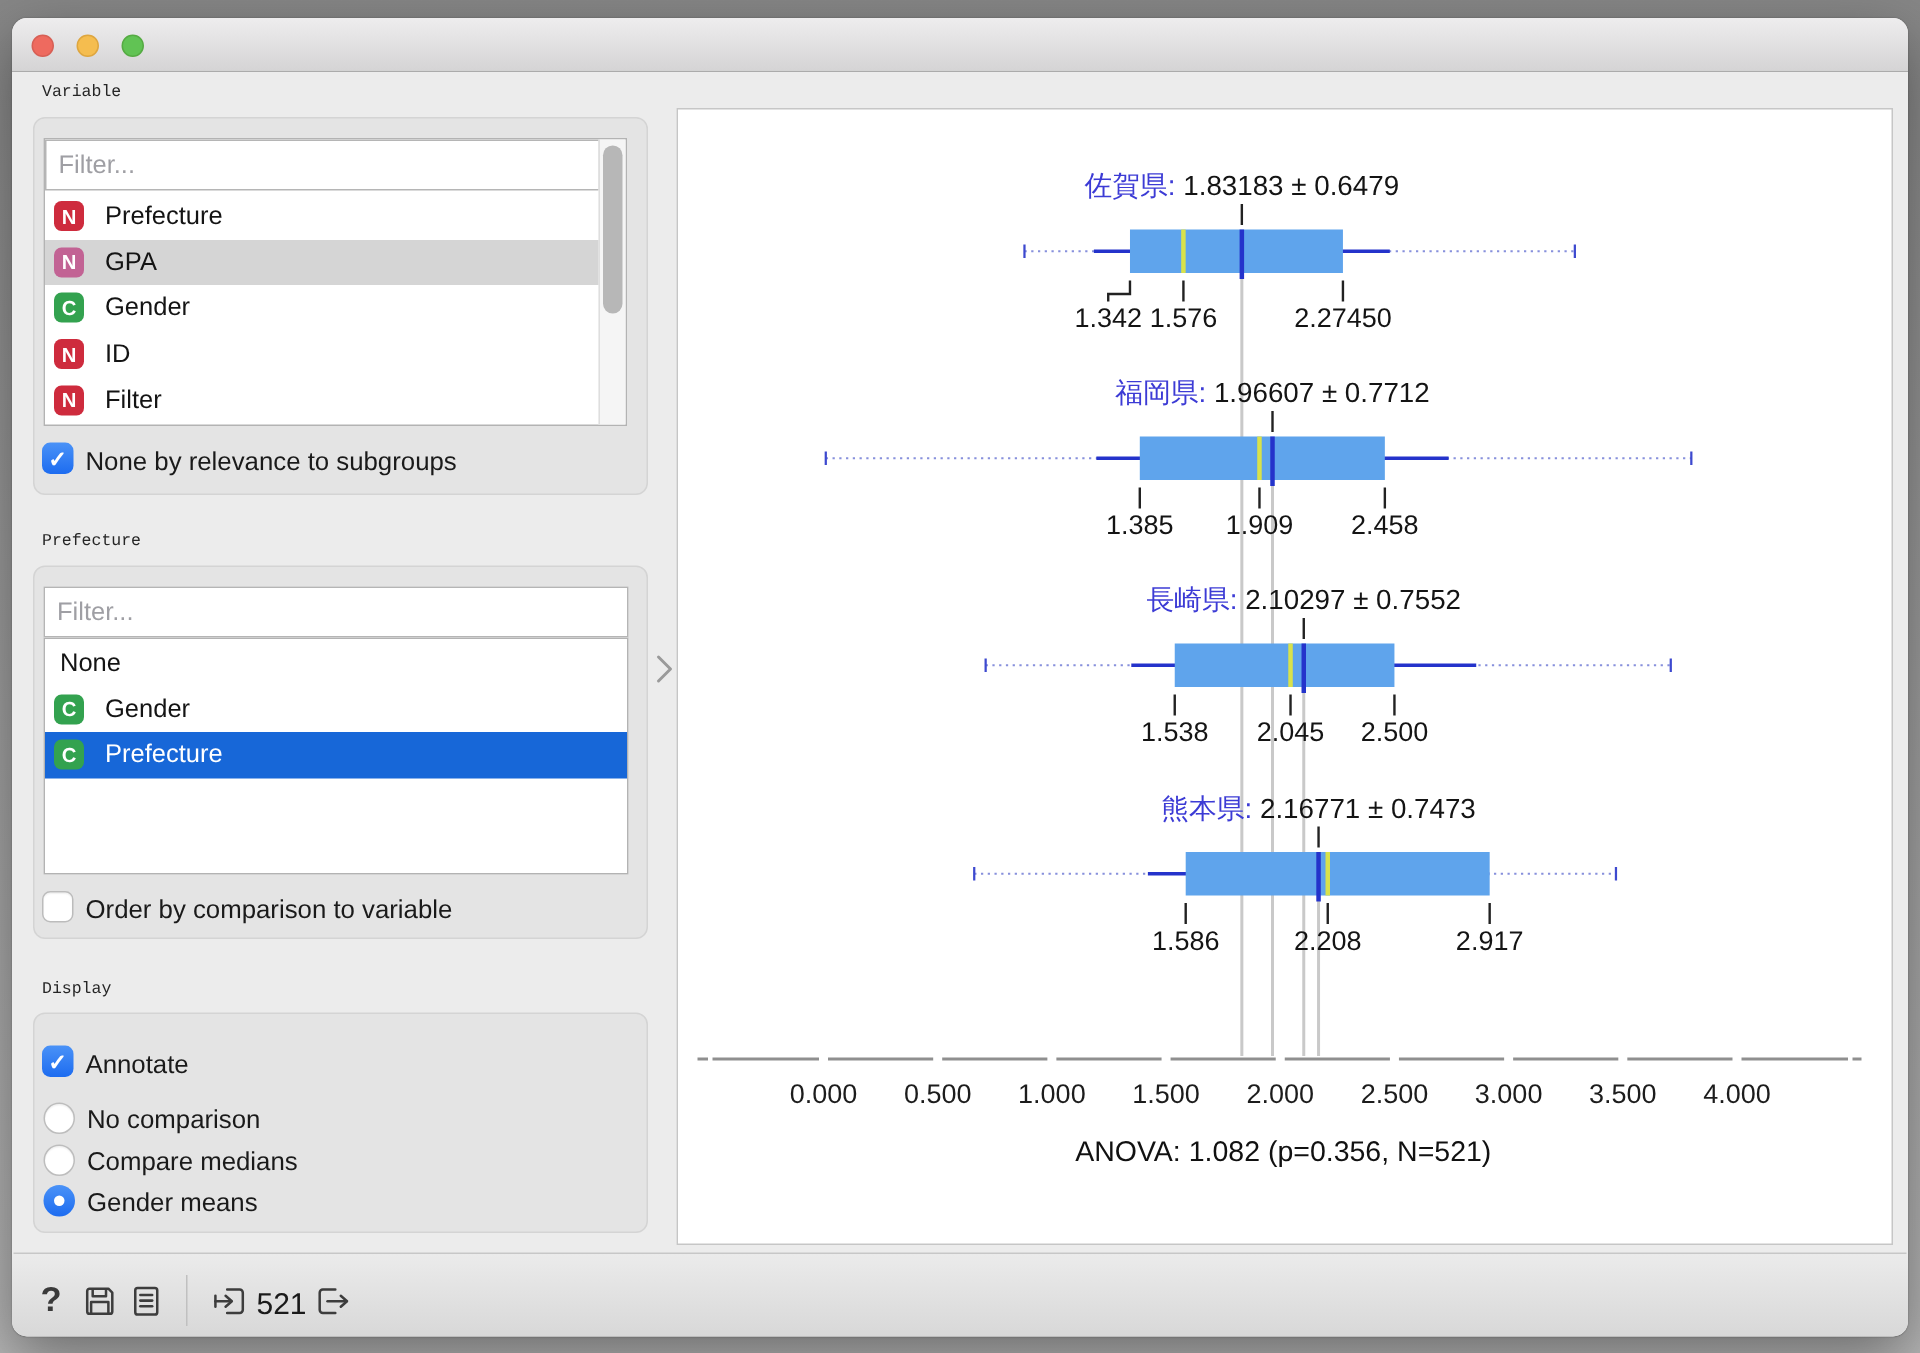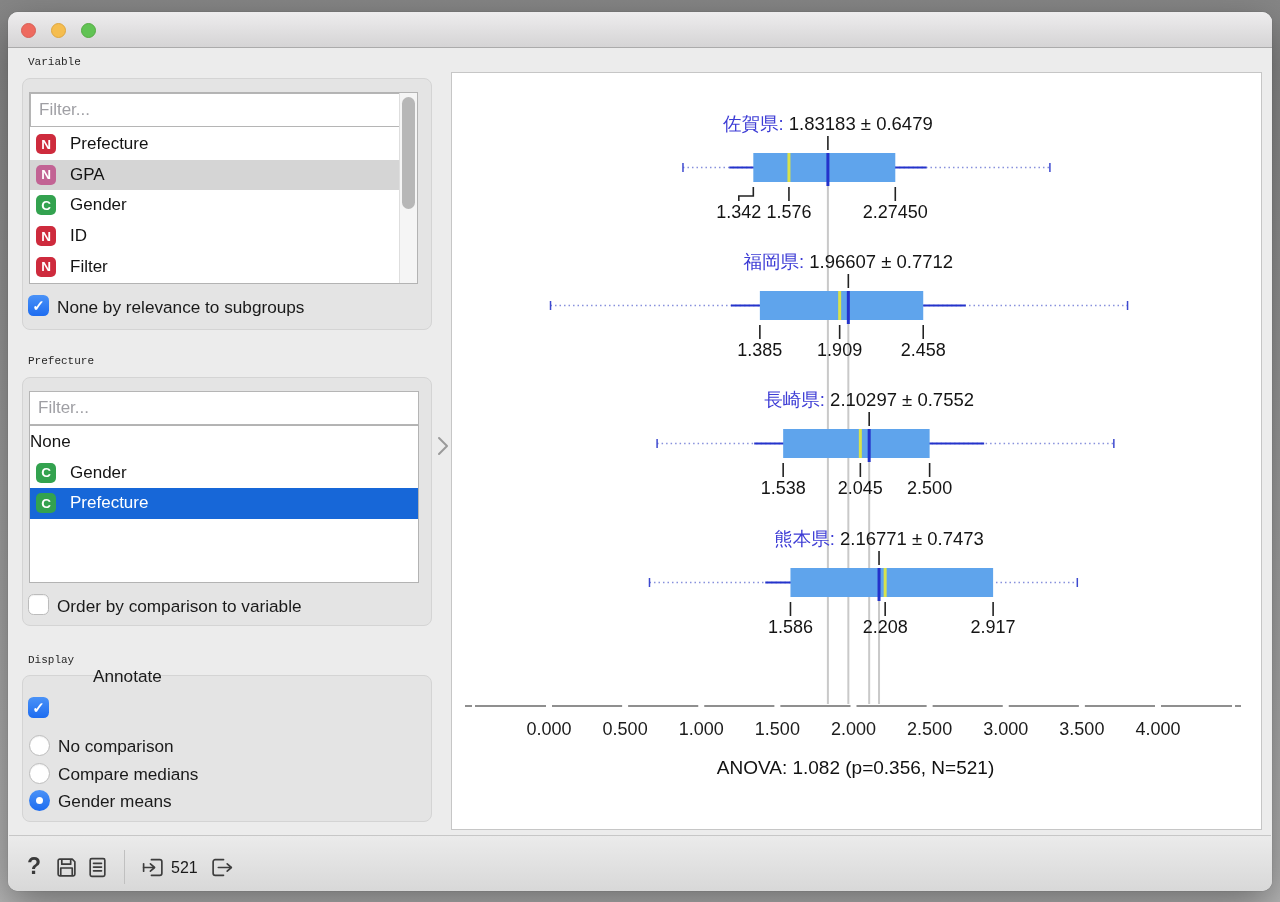--- a/index.html
+++ b/index.html
@@ -21,38 +21,38 @@
   .groupbox{background:#e4e4e4;border:1px solid #d4d4d4;border-radius:8px;box-sizing:border-box;}
   .listwrap{background:#ffffff;border:1px solid #b3b3b3;box-sizing:border-box;}
   .filter{position:absolute;box-sizing:border-box;border:1px solid #b5b5b5;background:#fff;
     font-family:"Liberation Sans",sans-serif;font-size:17px;color:#222;padding:0 8px;outline:none;}
   .filter::placeholder{color:#9f9fa4;}
   .lrow{position:absolute;height:30.6px;display:flex;align-items:center;font-size:17px;color:#141414;}
   .lrow.sel-gray{background:#d5d5d5;}
   .lrow.sel-blue{background:#1767d8;color:#ffffff;}
   .badge{width:20px;height:20px;border-radius:5px;margin-left:6px;margin-right:14px;
     color:#fff;font-size:13.5px;font-weight:bold;display:flex;align-items:center;justify-content:center;flex:0 0 auto;}
-  .noicon{margin-left:0;}
+  .noicon{margin-left:10px;}
   .scrollbar{background:#f5f5f5;border-left:1px solid #dedede;box-sizing:border-box;}
   .thumb{position:absolute;left:2px;top:4px;width:13px;height:112px;border-radius:6.5px;background:#b7b7b7;}
   .checkbox{width:21px;height:21px;border-radius:5.5px;box-sizing:border-box;display:flex;align-items:center;justify-content:center;}
   .checkbox.on{background:linear-gradient(#4a92f7,#1d6cf0);color:#fff;font-size:15px;font-weight:bold;}
   .checkbox.off{background:#fff;border:1px solid #bcbcbc;box-shadow:inset 0 1px 1px rgba(0,0,0,.06);}
   .radio{width:21px;height:21px;border-radius:50%;box-sizing:border-box;}
   .radio.off{background:#fff;border:1px solid #bdbdbd;box-shadow:inset 0 1px 1px rgba(0,0,0,.06);}
   .radio.on{background:linear-gradient(#4a92f7,#1d6cf0);display:flex;align-items:center;justify-content:center;}
   .radio.on::after{content:"";width:7.5px;height:7.5px;border-radius:50%;background:#fff;display:block;}
   .ctl-label{font-size:17.2px;color:#1a1a1a;line-height:21px;}
   .plot{left:451px;top:72px;width:809px;height:756px;background:#fff;border:1px solid #c6c6c6;box-sizing:content-box;}
   .statusline{left:9px;top:835px;width:1262px;height:1px;background:#c7c7c7;}
   .statusbar{left:8px;top:836px;width:1264px;height:55px;border-radius:0 0 10px 10px;
     background:linear-gradient(#ebebeb,#d8d8d8);}
   .help{font-size:23px;font-weight:600;color:#3a3a3a;}
   .vsep{width:1px;height:34px;background:#c0c0c0;}
-  .count{font-size:16px;color:#1a1a1a;}
+  .count{font-size:20px;color:#1a1a1a;}
   svg text{font-family:"Liberation Sans",sans-serif;}
 </style>
 </head>
 <body>
 
 <div class="stage">
   <div class="abs window"></div>
   <div class="abs titlebar"></div>
   <div class="abs light red"></div>
   <div class="abs light yellow"></div>
@@ -108,21 +108,21 @@
           <span>Prefecture</span>
         </div>
       </div>
   </div>
   <div class="abs checkbox off" style="left:28px;top:594px;"></div>
   <div class="abs ctl-label" style="left:57px;top:596px;">Order by comparison to variable</div>
 
   <div class="abs section-label" style="left:28px;top:654px;">Display</div>
   <div class="abs groupbox" style="left:22px;top:675px;width:410px;height:147px;"></div>
   <div class="abs checkbox on" style="left:28px;top:697px;">✓</div>
-  <div class="abs ctl-label" style="left:57px;top:666px;margin-left:36px;">Annotate</div>
+  <div class="abs ctl-label" style="left:57px;top:699px;">Annotate</div>
   <div id="radio-group">
       <div class="abs radio off" style="left: 29px; top: 735px;"></div>
       <div class="abs ctl-label" style="left: 58px; top: 736px;">No comparison</div>
       <div class="abs radio off" style="left: 29px; top: 762.5px;"></div>
       <div class="abs ctl-label" style="left: 58px; top: 763.5px;">Compare medians</div>
       <div class="abs radio on" style="left: 29px; top: 790px;"></div>
       <div class="abs ctl-label" style="left: 58px; top: 791px;">Gender means</div>
     </div>
 
   <svg class="abs" style="left:434px;top:434px;" width="18" height="24">

